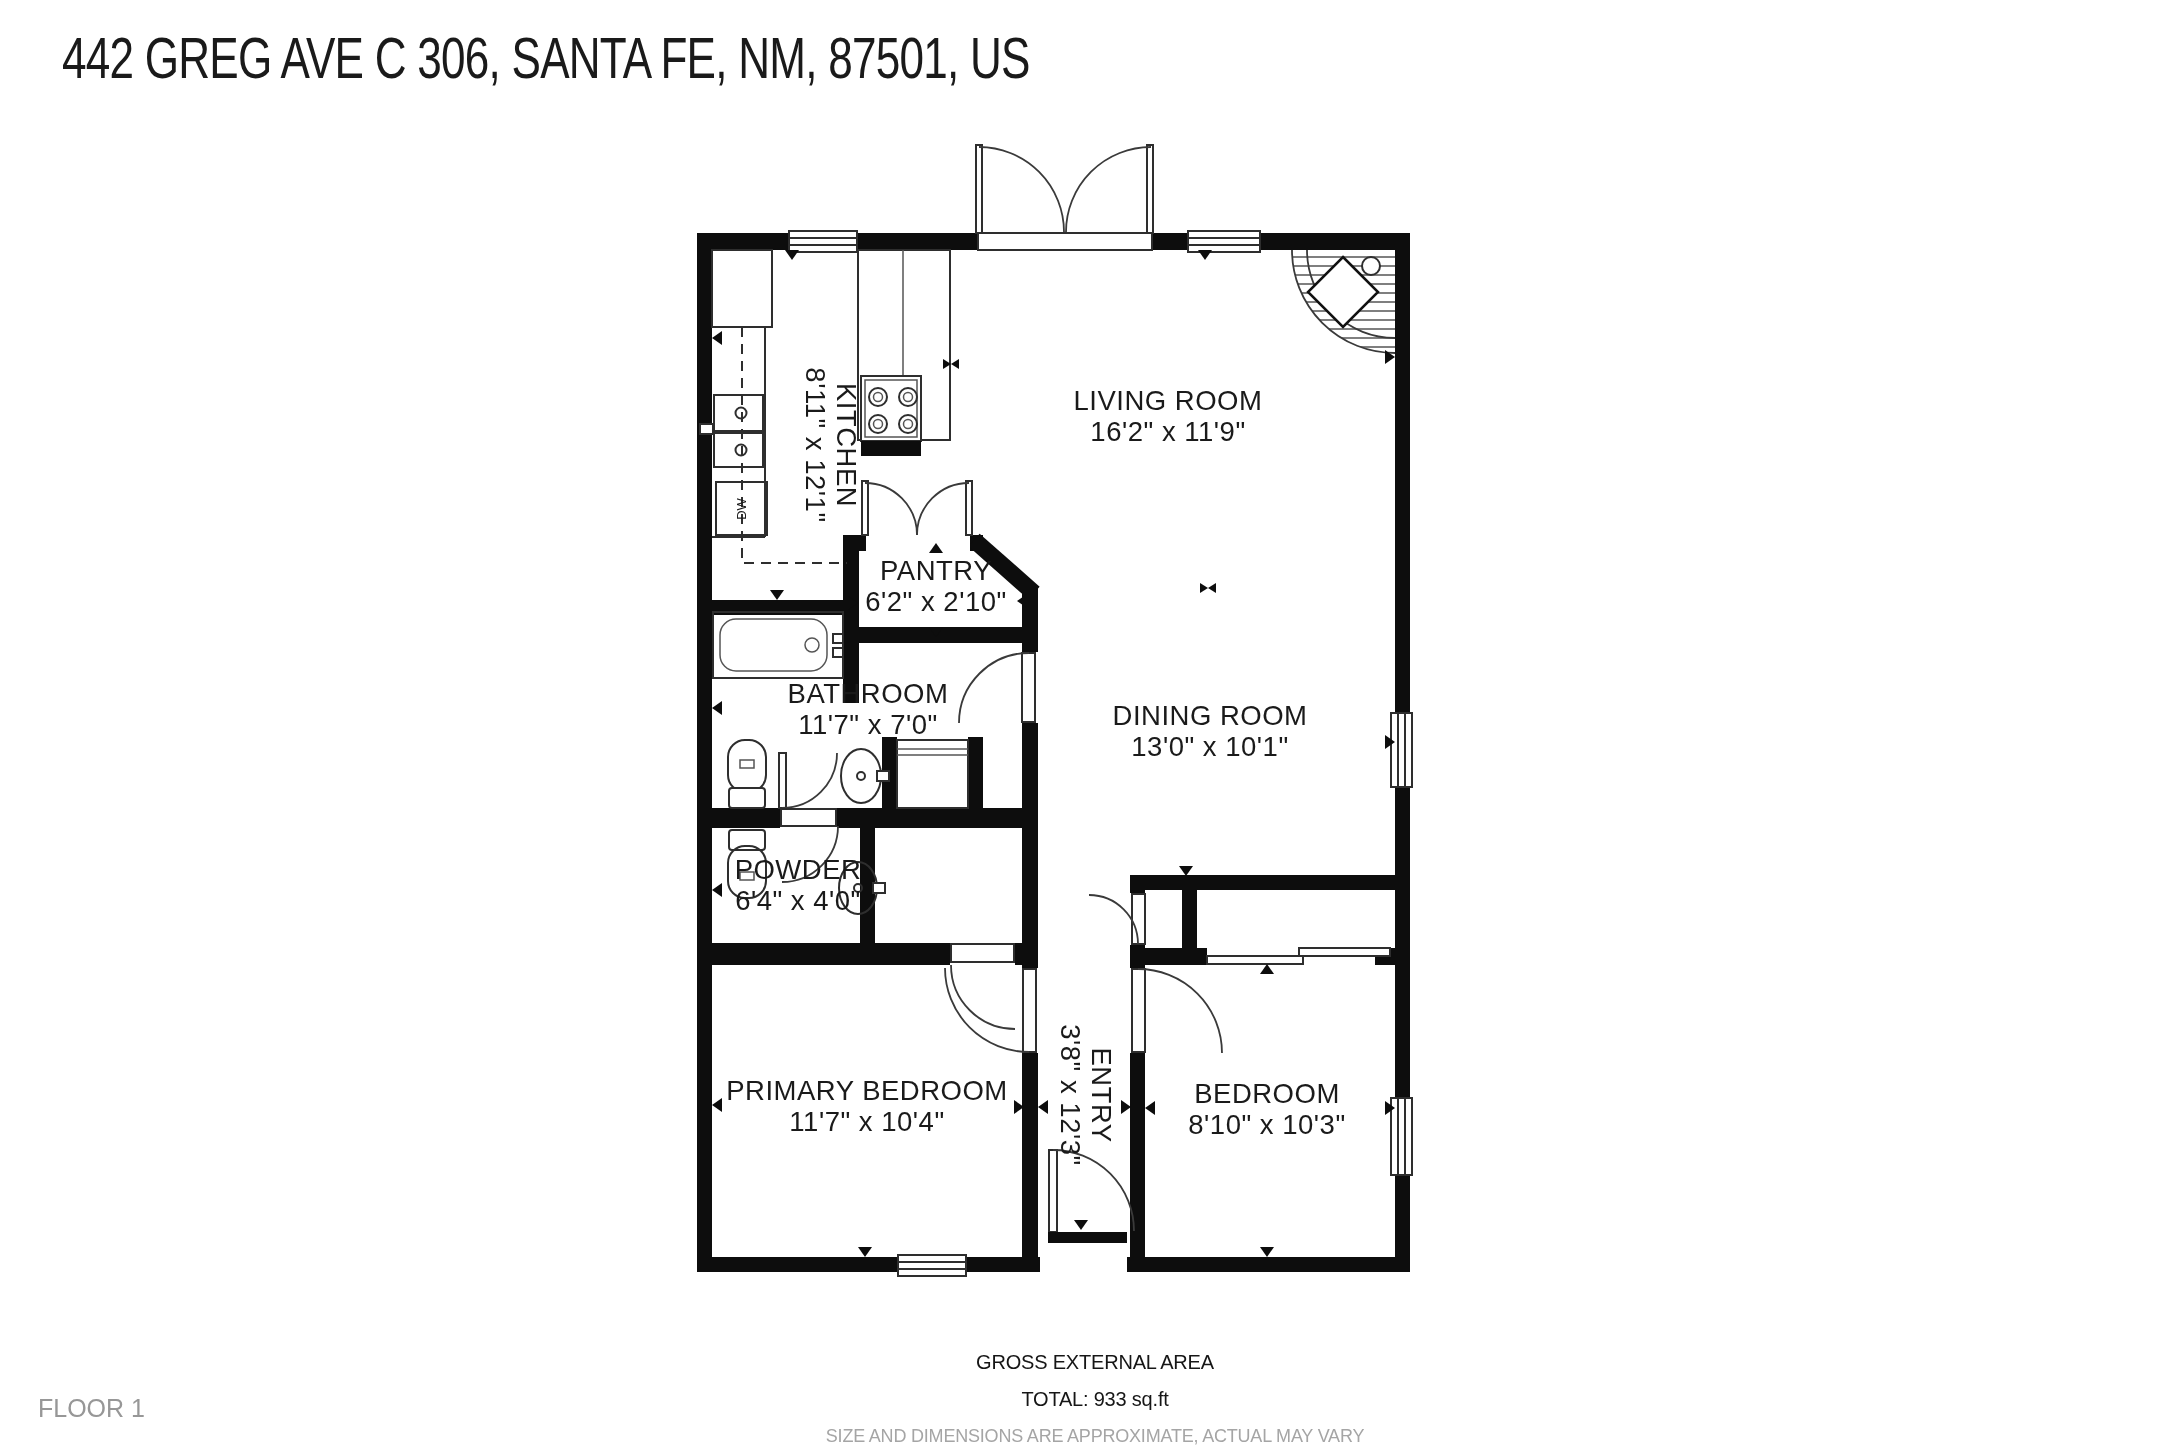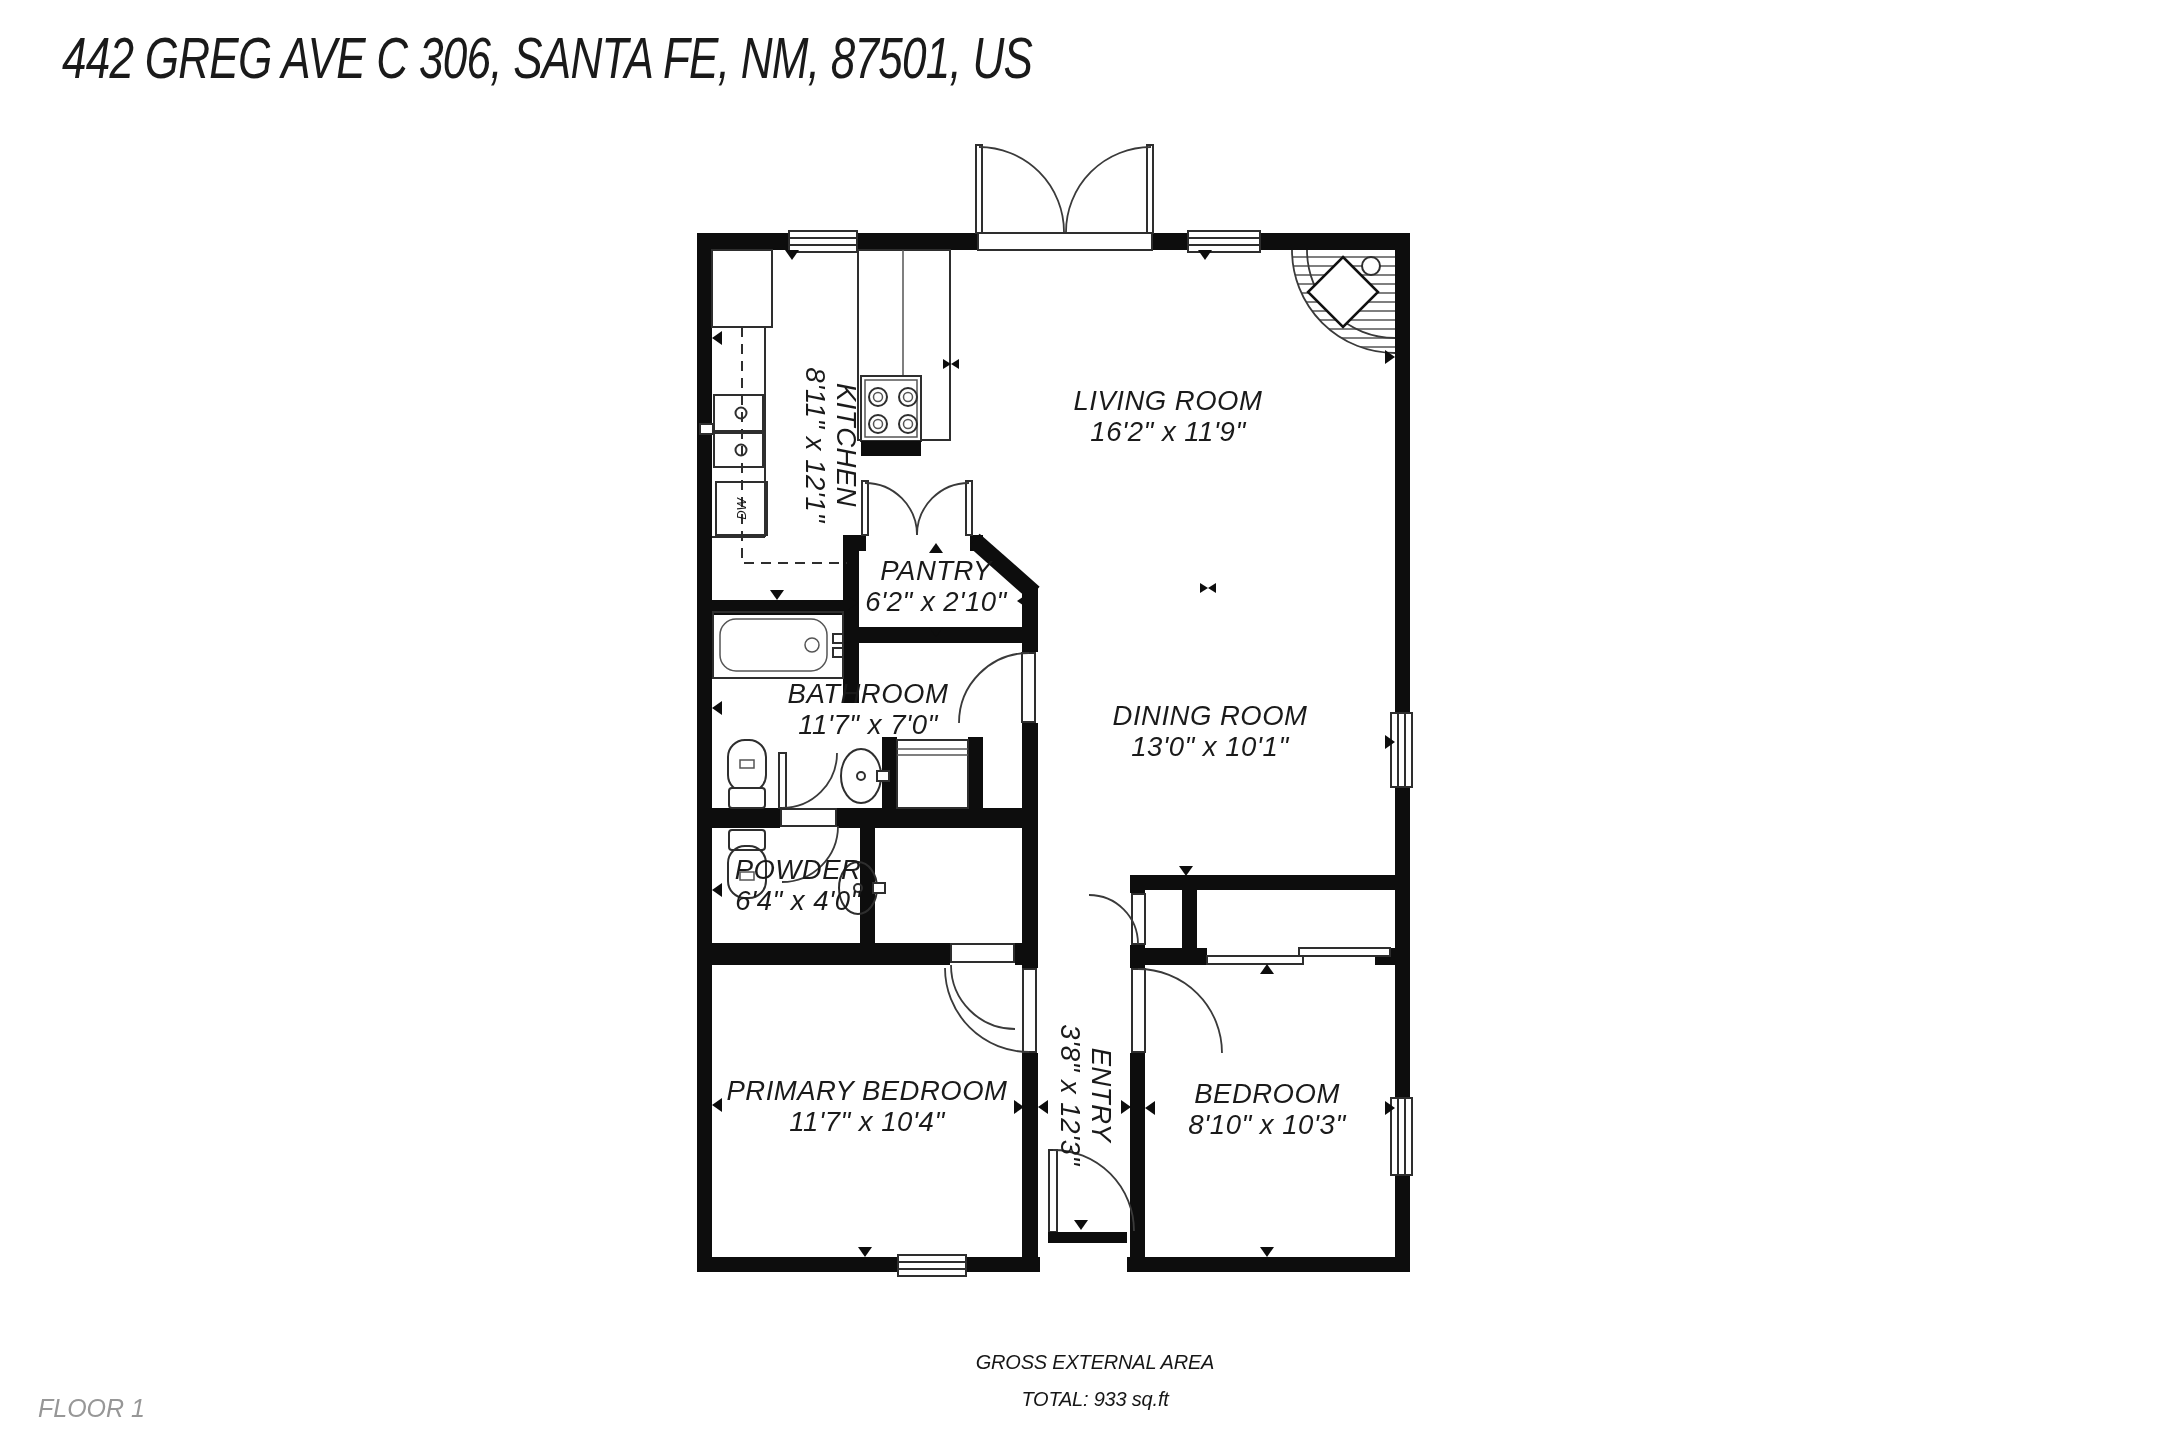--- a/index.html
+++ b/index.html
@@ -1,20 +1,20 @@
 <!DOCTYPE html>
 <html style="--wall: #0d0d0d; --line: #2e2e2e; --text: #1a1a1a; --muted: #a5a5a5; --bg: #ffffff;"><head>
 <meta charset="utf-8">
 <style>
   :root{
     --wall:#0d0d0d; --line:#2e2e2e; --thin:#555; --text:#1a1a1a; --muted:#a5a5a5; --bg:#ffffff;
   }
   html,body{margin:0;padding:0;background:#fff;}
   .page{position:relative;width:1946px;height:1448px;background:var(--bg);overflow:hidden;
-        font-family:"Liberation Sans", sans-serif;font-style:italic;}
+        font-family:"Liberation Sans", sans-serif;}
   .title{position:absolute;left:62px;top:24px;font-size:58px;font-weight:400;color:var(--text);
          letter-spacing:-1px;white-space:nowrap;transform:scaleX(.76);transform-origin:left center;}
   .plan-svg{position:absolute;left:0;top:0;}
   .footer{position:absolute;left:645px;top:1336px;width:900px;text-align:center;color:#161616;}
   .footer p{margin:16px;font-size:20px;line-height:21px;letter-spacing:-.2px;}
   .footer .disclaimer{font-size:18px;color:var(--muted);margin-top:1px;}
   .floor-tag{position:absolute;left:38px;top:1394px;font-size:25px;color:#979797;}
   
   .w{fill:var(--wall);}
   .op{fill:#fff;}
@@ -300,16 +300,17 @@
         <text x="1085" y="1088" class="room-label" transform="rotate(90 1085 1095)">ENTRY</text>
         <text x="1085" y="1119" class="room-label" transform="rotate(90 1085 1095)">3'8" x 12'3"</text>
         <text x="1267" y="1103" class="room-label">BEDROOM</text>
         <text x="1267" y="1134" class="room-label">8'10" x 10'3"</text>
       </g>
   </svg>
 
   <div class="footer">
     <p>GROSS EXTERNAL AREA</p>
     <p>TOTAL: 933 sq.ft</p>
+    <p class="disclaimer">SIZE AND DIMENSIONS ARE APPROXIMATE, ACTUAL MAY VARY</p>
   </div>
 
   <div class="floor-tag">FLOOR 1</div>
 </div>
 
 </body></html>

